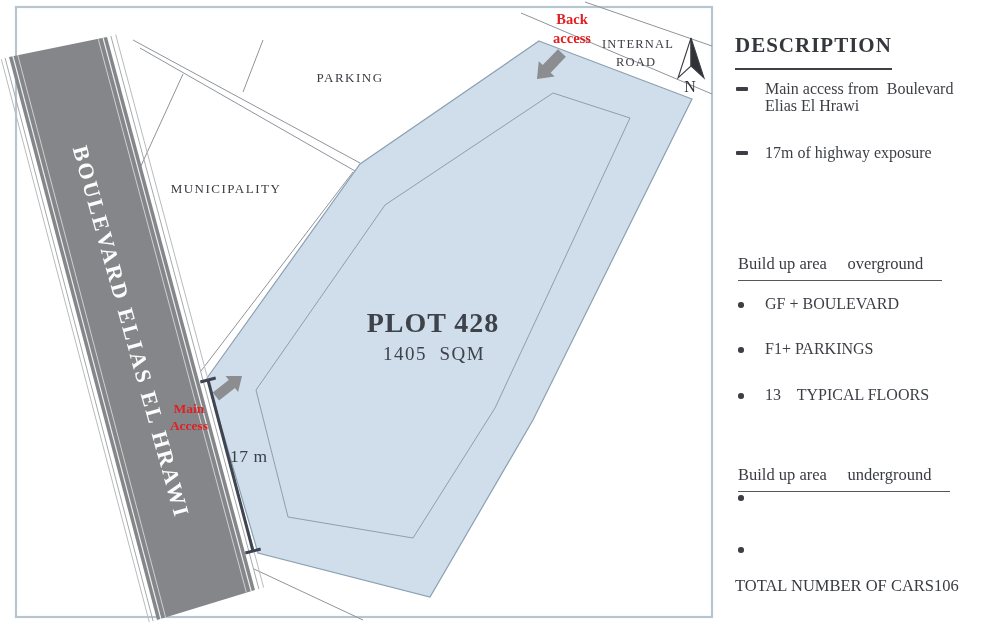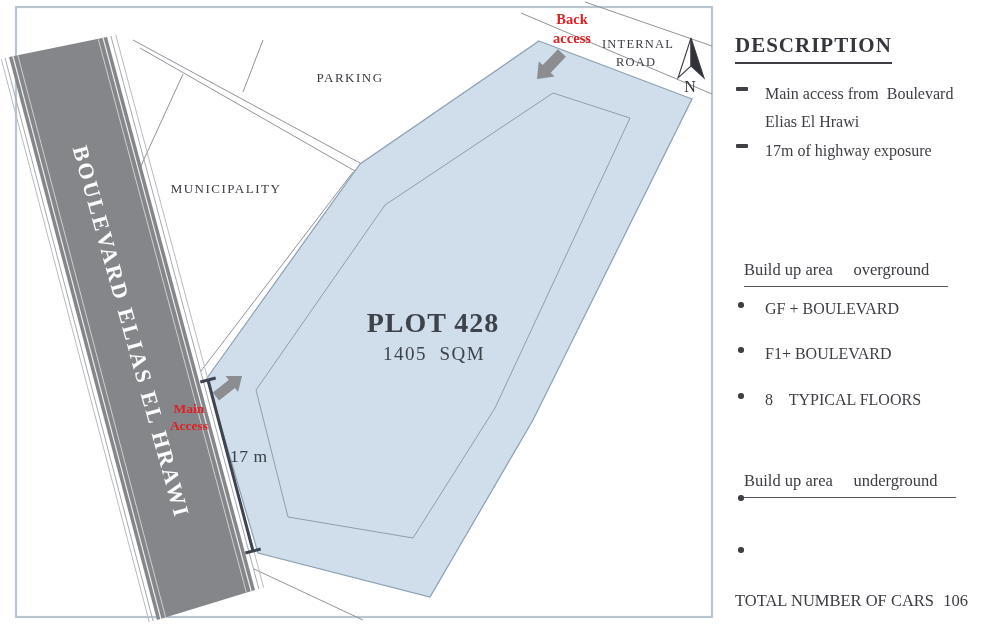--- a/index.html
+++ b/index.html
@@ -4,29 +4,29 @@
 <style>
   html,body{margin:0;padding:0;width:985px;height:640px;background:#ffffff;overflow:hidden;}
   body{font-family:"Liberation Serif","DejaVu Serif",serif;color:#3e4046;}
   .stage{position:relative;width:985px;height:640px;background:#ffffff;}
   .map-wrap{position:absolute;left:0;top:0;width:720px;height:640px;}
   svg text{font-family:"Liberation Serif","DejaVu Serif",serif;}
 
   
   .panel{position:absolute;left:733px;top:0;width:248px;height:640px;}
   .panel-title{position:absolute;left:2px;top:33px;margin:0;font-size:21px;font-weight:bold;
-               letter-spacing:1px;color:#35373c;padding-bottom:4px;border-bottom:2px solid #3e4046;
+               letter-spacing:1px;color:#35373c;padding-bottom:10px;border-bottom:2px solid #3e4046;
                display:inline-block;white-space:pre;}
   .item{position:absolute;left:0;display:flex;align-items:flex-start;width:246px;}
-  .item .txt{margin-left:32px;font-size:16px;line-height:28px;white-space:pre-wrap;width:206px;color:#3d3f45;}
+  .item .txt{margin-left:32px;font-size:16px;line-height:17px;white-space:pre-wrap;width:206px;color:#3d3f45;}
   .bullet-dash{position:absolute;left:3px;top:7px;width:12px;height:3.5px;background:#3d3f45;border-radius:1px;}
   .bullet-dot{position:absolute;left:5px;top:7px;width:5.5px;height:5.5px;background:#3d3f45;border-radius:50%;}
-  .sec-heading{position:absolute;left:2px;margin:9px;font-size:16.5px;font-weight:normal;color:#3a3c42;
+  .sec-heading{position:absolute;left:2px;margin:3px;font-size:16.5px;font-weight:normal;color:#3a3c42;
                white-space:pre;padding-bottom:6px;border-bottom:1.4px solid #55575c;}
-  .total-row{position:absolute;left:2px;top:591px;width:233px;display:flex;justify-content:space-between;
+  .total-row{position:absolute;left:2px;top:576px;width:233px;display:flex;justify-content:flex-start;
              font-size:16.5px;color:#3a3c42;white-space:pre;}
 </style>
 </head>
 <body>
 
 <div class="stage">
 
   <div class="map-wrap">
     <svg width="720" height="640" viewBox="0 0 720 640">
 
@@ -90,38 +90,38 @@
     </svg>
   </div>
 
   <div class="panel">
     <h1 class="panel-title">DESCRIPTION</h1>
 
     <div class="item" style="top:80px">
       <span class="bullet-dash"></span>
       <span class="txt">Main access from  Boulevard Elias El Hrawi</span>
     </div>
-    <div class="item" style="top:137px">
+    <div class="item" style="top:144px">
       <span class="bullet-dash"></span>
       <span class="txt">17m of highway exposure</span>
     </div>
 
     <h2 class="sec-heading" style="top:251px;width:204px;">Build up area     overground</h2>
 
     <div class="item" style="top:295px">
       <span class="bullet-dot"></span>
       <span class="txt">GF + BOULEVARD</span>
     </div>
     <div class="item" style="top:340px">
       <span class="bullet-dot"></span>
-      <span class="txt">F1+ BOULEVARD</span>
+      <span class="txt">F1+ PARKINGS</span>
     </div>
     <div class="item" style="top:386px">
       <span class="bullet-dot"></span>
-      <span class="txt">8    TYPICAL FLOORS</span>
+      <span class="txt">13    TYPICAL FLOORS</span>
     </div>
 
     <h2 class="sec-heading" style="top:462px;width:212px;">Build up area     underground</h2>
 
     <div class="item" style="top:488px">
       <span class="bullet-dot"></span>
     </div>
     <div class="item" style="top:540px">
       <span class="bullet-dot"></span>
     </div>

